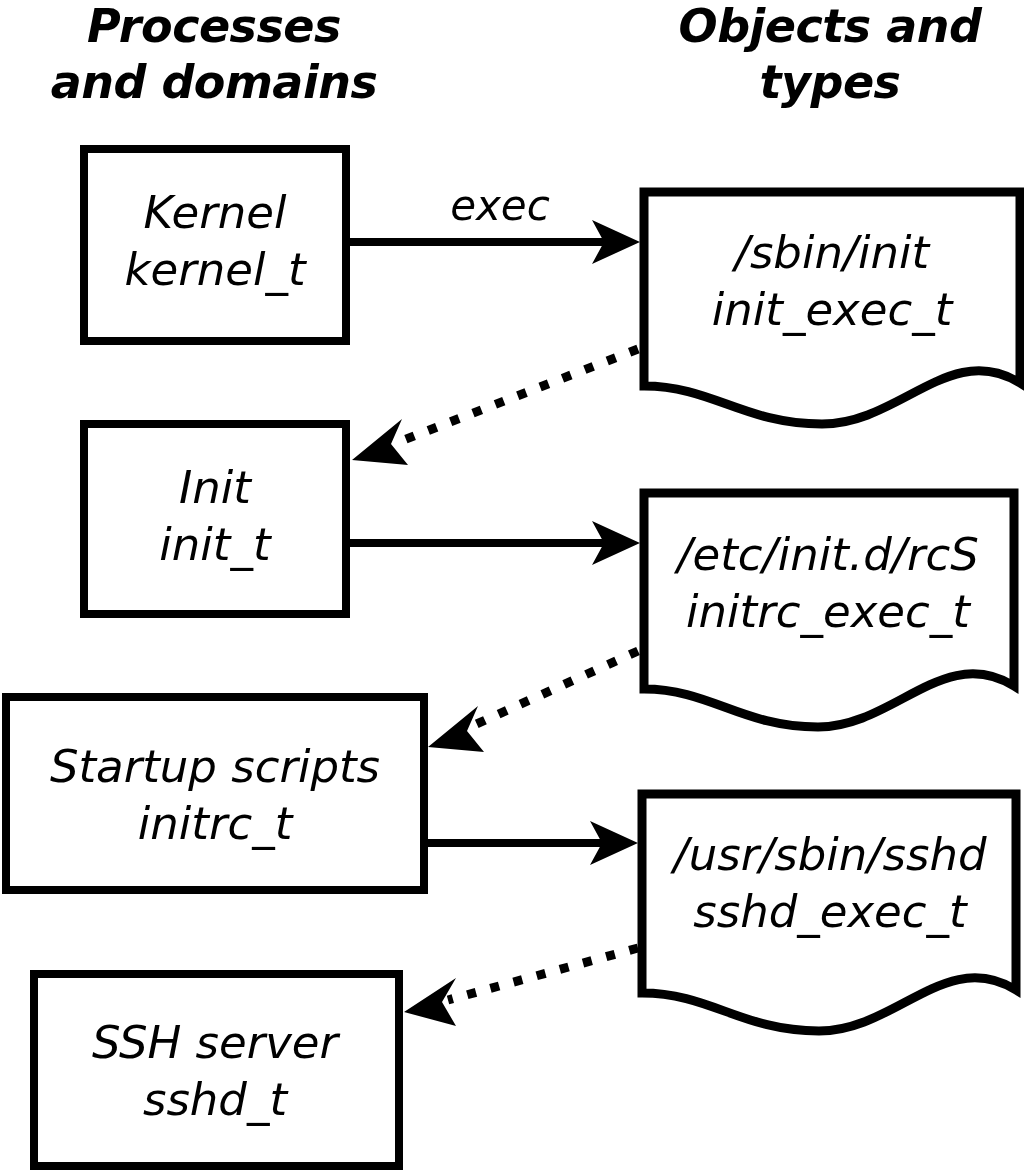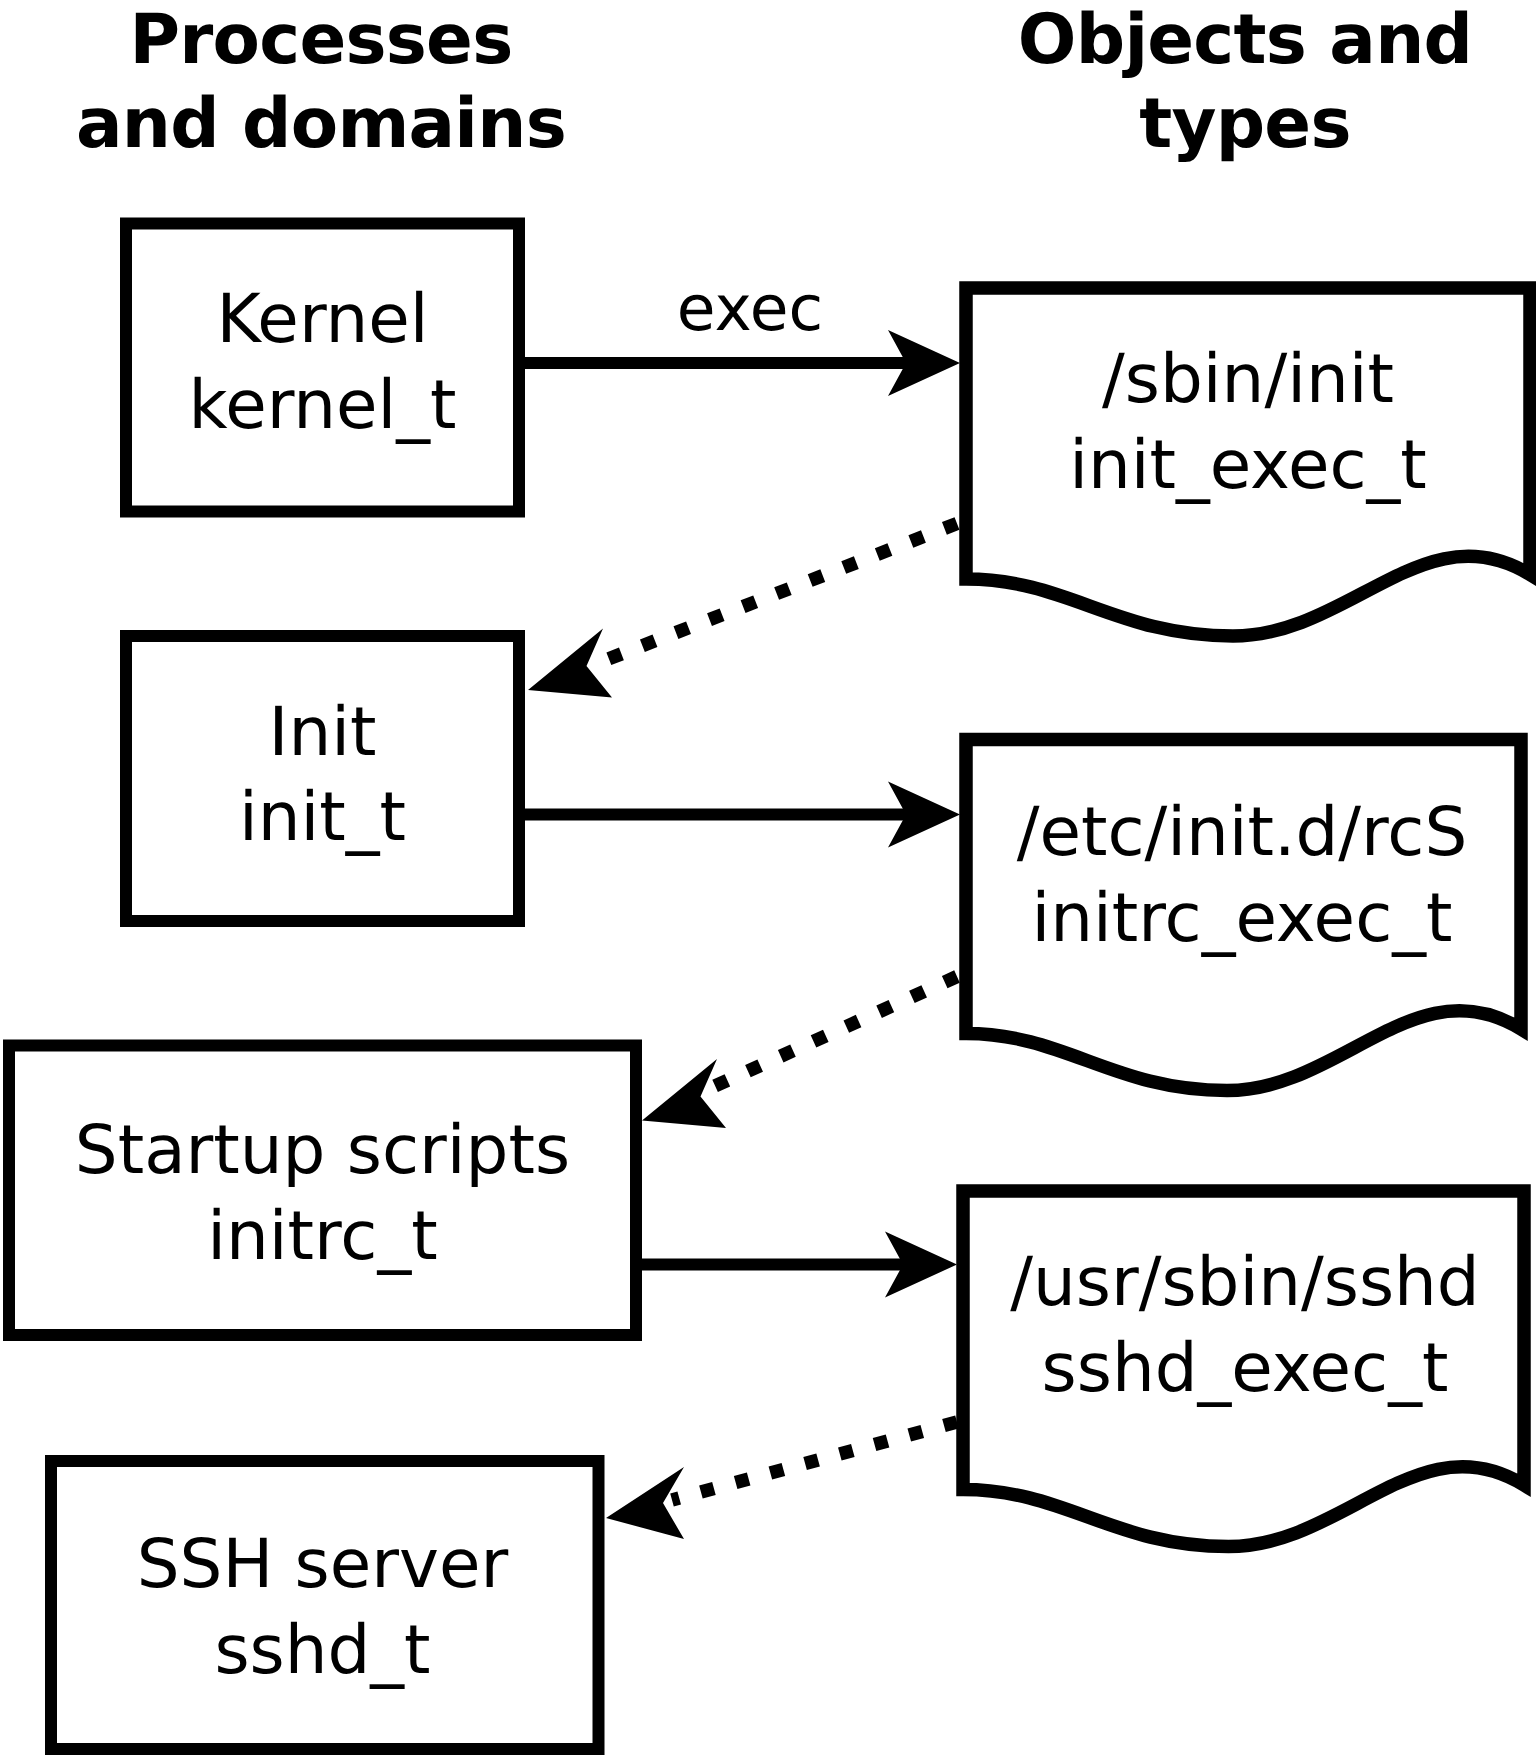--- a/index.html
+++ b/index.html
@@ -7,20 +7,21 @@
     padding: 0;
     background: #ffffff;
   }
   #stage {
     position: relative;
     width: 1024px;
     height: 1173px;
     background: #ffffff;
     overflow: hidden;
     font-family: "DejaVu Sans", sans-serif;
+    font-style: italic;
   }
   #diagram {
     position: absolute;
     left: 0;
     top: 0;
     width: 1024px;
     height: 1173px;
     display: block;
   }
   .col-header {

